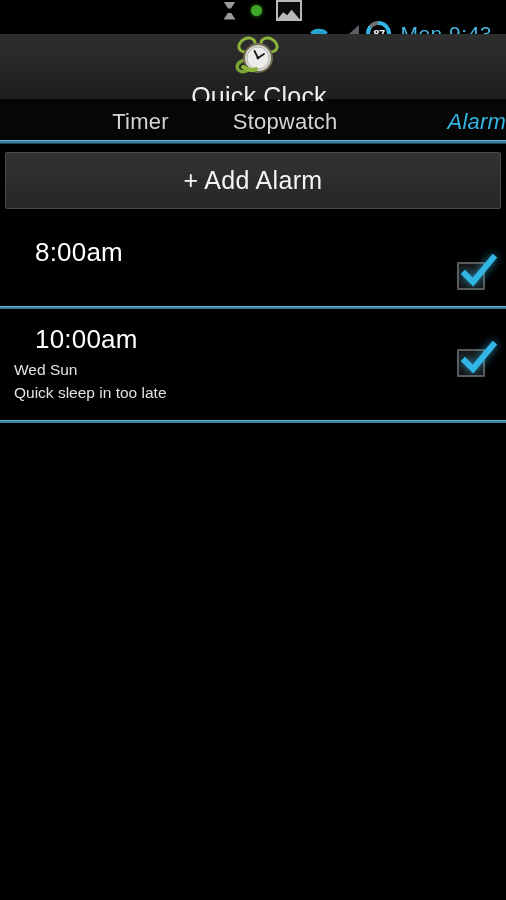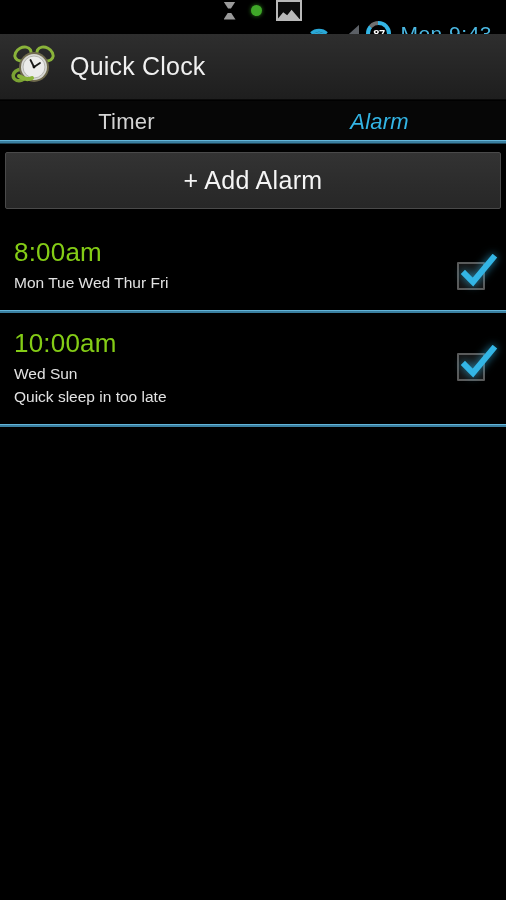--- a/index.html
+++ b/index.html
@@ -59,30 +59,31 @@
      justify-content:center; font-size:11px; color:#ffffff; font-weight:bold; letter-spacing:-0.4px; }
 
   .status-clock{ color:#4ab6e0; font-size:21px; letter-spacing:0.5px; padding-left:2px; }
 
   
   .titlebar{
     position:absolute; top:34px; left:0; width:506px; height:66px;
     background:linear-gradient(180deg,#2e2e2e 0%, #262626 50%, #1e1e1e 100%);
     display:flex; align-items:center;
     border-bottom:1px solid #0a0a0a;
+    flex-direction:column;
   }
   .app-icon{ width:48px; height:48px; margin-left:10px; position:relative; flex:none; }
   .app-title{ color:#f0f0f0; font-size:25px; margin-left:12px; letter-spacing:0.2px; }
 
   
   .tabbar{
     position:absolute; top:101px; left:0; width:506px; height:41px;
     background:#060606; display:flex; align-items:center;
   }
-  .tab{ flex:1; text-align:center; font-size:22px; color:#d4d4d4; letter-spacing:0.2px; }
+  .tab{ flex:1; text-align:right; font-size:22px; color:#d4d4d4; letter-spacing:0.2px; }
   .tab.active{ color:#33b5e5;font-style:italic; }
   .tab-underline{
     position:absolute; top:140px; left:0; width:506px; height:3px;
     background:#3a7fa0;
     box-shadow:0 1px 0 #1d4457;
   }
   .tab-underline .hl{ position:absolute; top:0; left:0; width:100%; height:1px; background:#63b4d8; }
 
   
   .add-btn{
@@ -97,21 +98,21 @@
 
   
   .alarm-list{ position:absolute; top:222px; left:0; width:506px; }
   .alarm-row{
     position:relative; width:506px;
     display:flex; align-items:flex-start;
     padding:14px 0 16px 0;
     background:#000; cursor:pointer;
   }
   .alarm-info{ flex:1; padding-left:14px; }
-  .alarm-time{ color:#84cc16; font-size:26px; line-height:32px; letter-spacing:0.2px; }
+  .alarm-time{ color:#ffffff; font-size:26px; line-height:32px; letter-spacing:0.2px;margin-left:21px; }
   .alarm-days{ color:#e2e2e2; font-size:15.5px; line-height:23px; margin-top:3px; }
   .alarm-label{ color:#e2e2e2; font-size:15.5px; line-height:23px; }
 
   .checkbox-wrap{ width:70px; display:flex; justify-content:center; padding-top:26px; flex:none; }
   .checkbox{
     width:28px; height:28px; position:relative;
     background:#141414; border:2px solid #5a5a5a; border-radius:1px;
   }
   .checkbox .tick{
     position:absolute; left:-1px; top:-10px; width:40px; height:36px;
@@ -167,34 +168,34 @@
         <line x1="24" y1="24" x2="20.5" y2="17" stroke="#1a1a1a" stroke-width="1.8" stroke-linecap="round"></line>
         <circle cx="24" cy="24" r="1.4" fill="#111"></circle>
         <path d="M9 33 q7 5 13 2" fill="none" stroke="#8ab33a" stroke-width="4" stroke-linecap="round"></path>
       </svg>
     </div>
     <div class="app-title">Quick Clock</div>
   </div>
 
   <div class="tabbar">
     <div class="tab">Timer</div>
+    <div class="tab">Stopwatch</div>
     <div class="tab active">Alarm</div>
   </div>
   <div class="tab-underline">
       <div class="hl"></div>
     </div>
 
   <div class="add-btn">+ Add Alarm</div>
 
   <div class="alarm-list">
 
     <div class="alarm-row">
       <div class="alarm-info">
         <div class="alarm-time">8:00am</div>
-        <div class="alarm-days">Mon Tue Wed Thur Fri</div>
       </div>
       <div class="checkbox-wrap">
         <div class="checkbox">
           <svg class="tick" viewBox="0 0 40 36">
             <path d="M7 20 L15 28 L35 4" fill="none" stroke="#33b5e5" stroke-width="6" stroke-linecap="square" stroke-linejoin="miter"></path>
           </svg>
         </div>
       </div>
     </div>
     <div class="row-divider">

